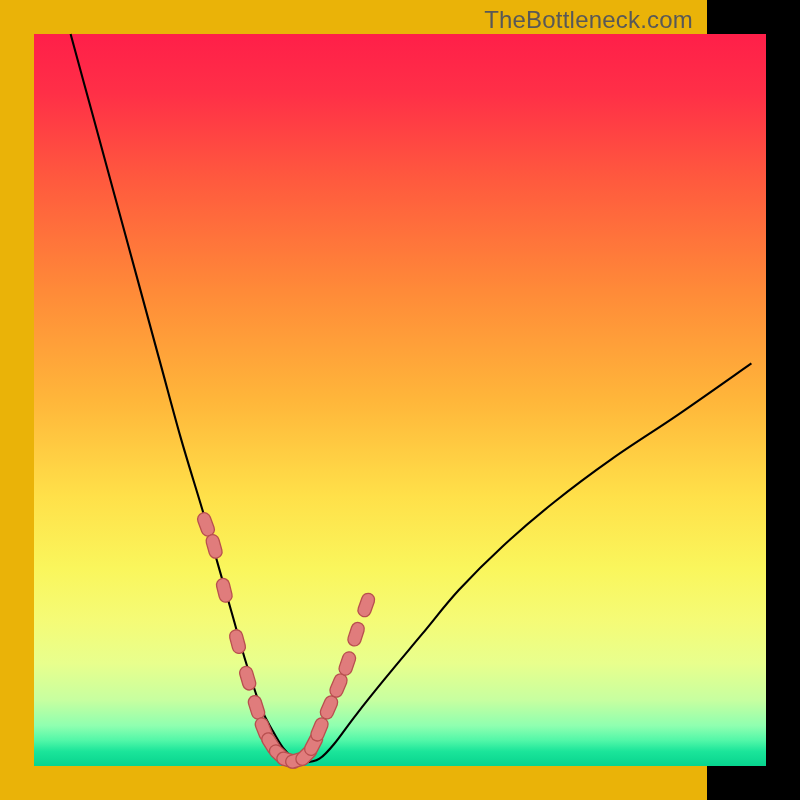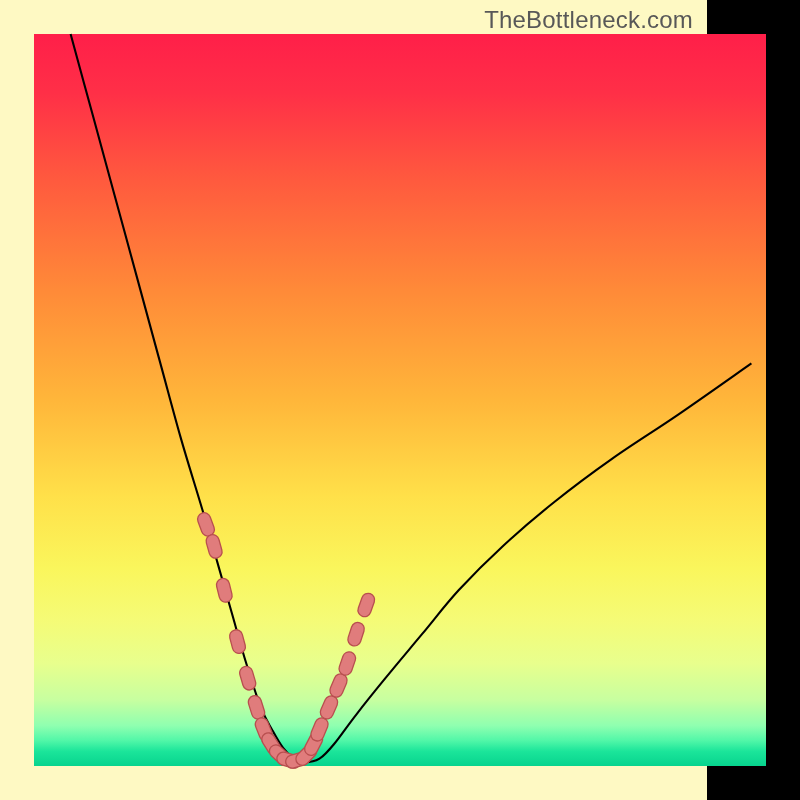--- a/index.html
+++ b/index.html
@@ -10,21 +10,21 @@
     background: #000;
     overflow: hidden;
     font-family: Arial, Helvetica, sans-serif;
   }
   .frame {
     position: absolute;
     left: 0;
     top: 0;
     width: 707px;
     height: 800px;
-    background: #fef9c3;
+    background: #eab308;
   }
   .plot-area {
     position: absolute;
     left: 34px;
     top: 34px;
     width: 732px;
     height: 732px;
     
     background: linear-gradient(
       to bottom,

